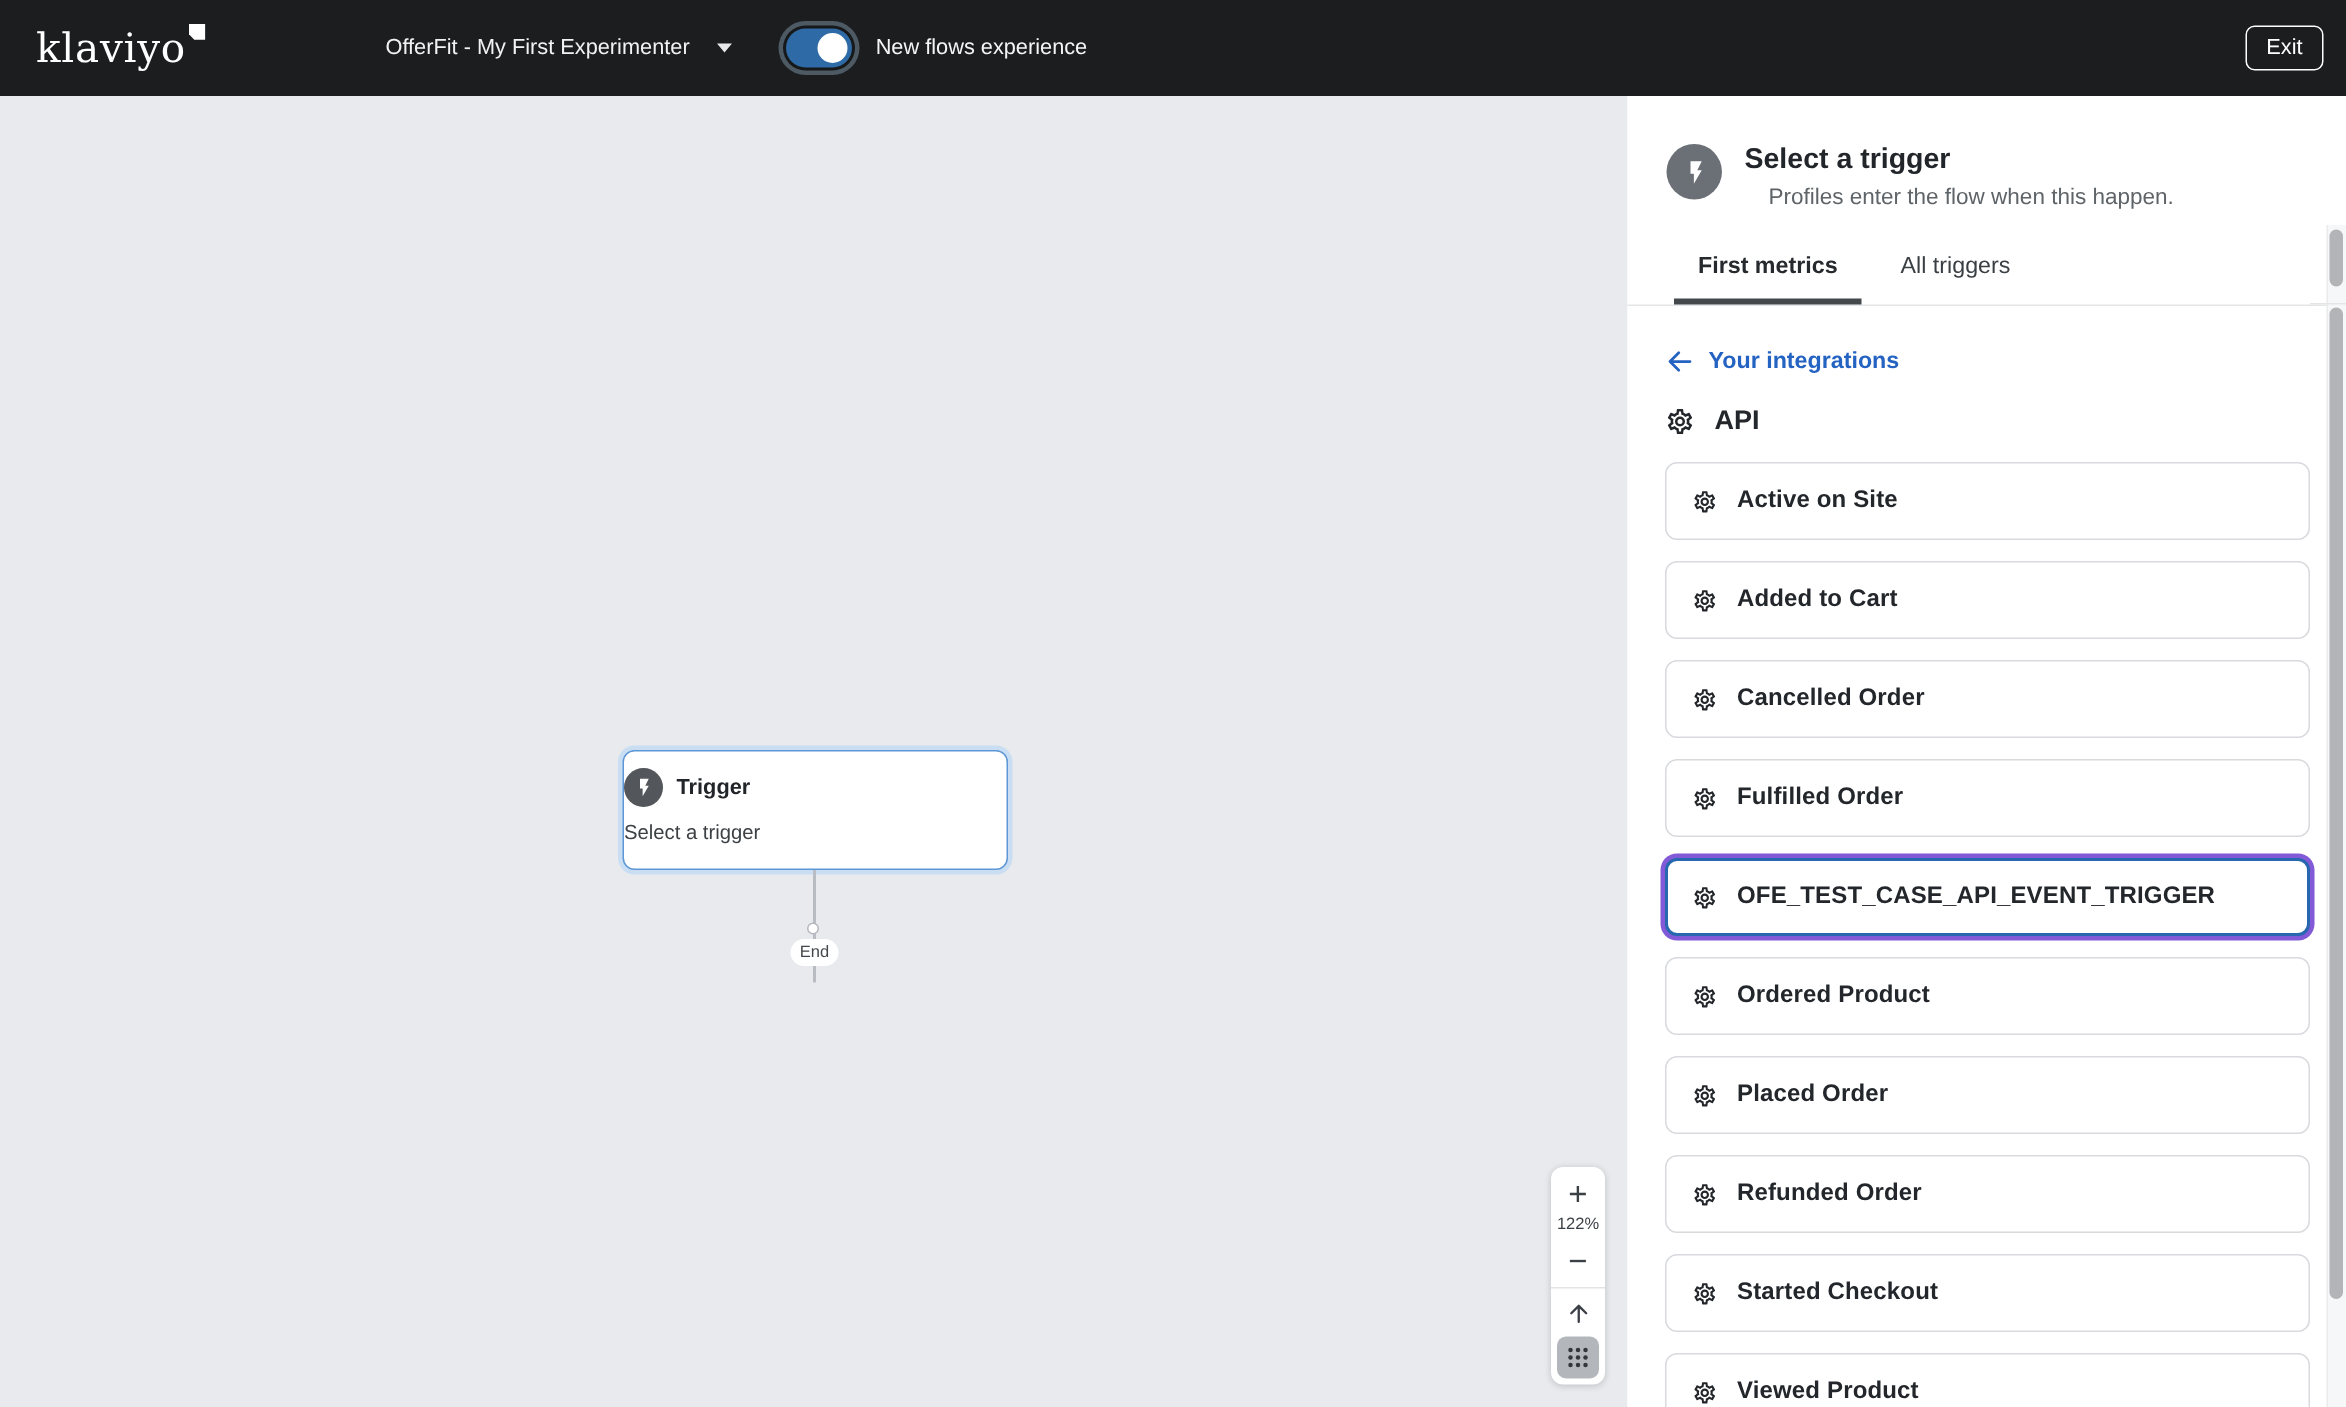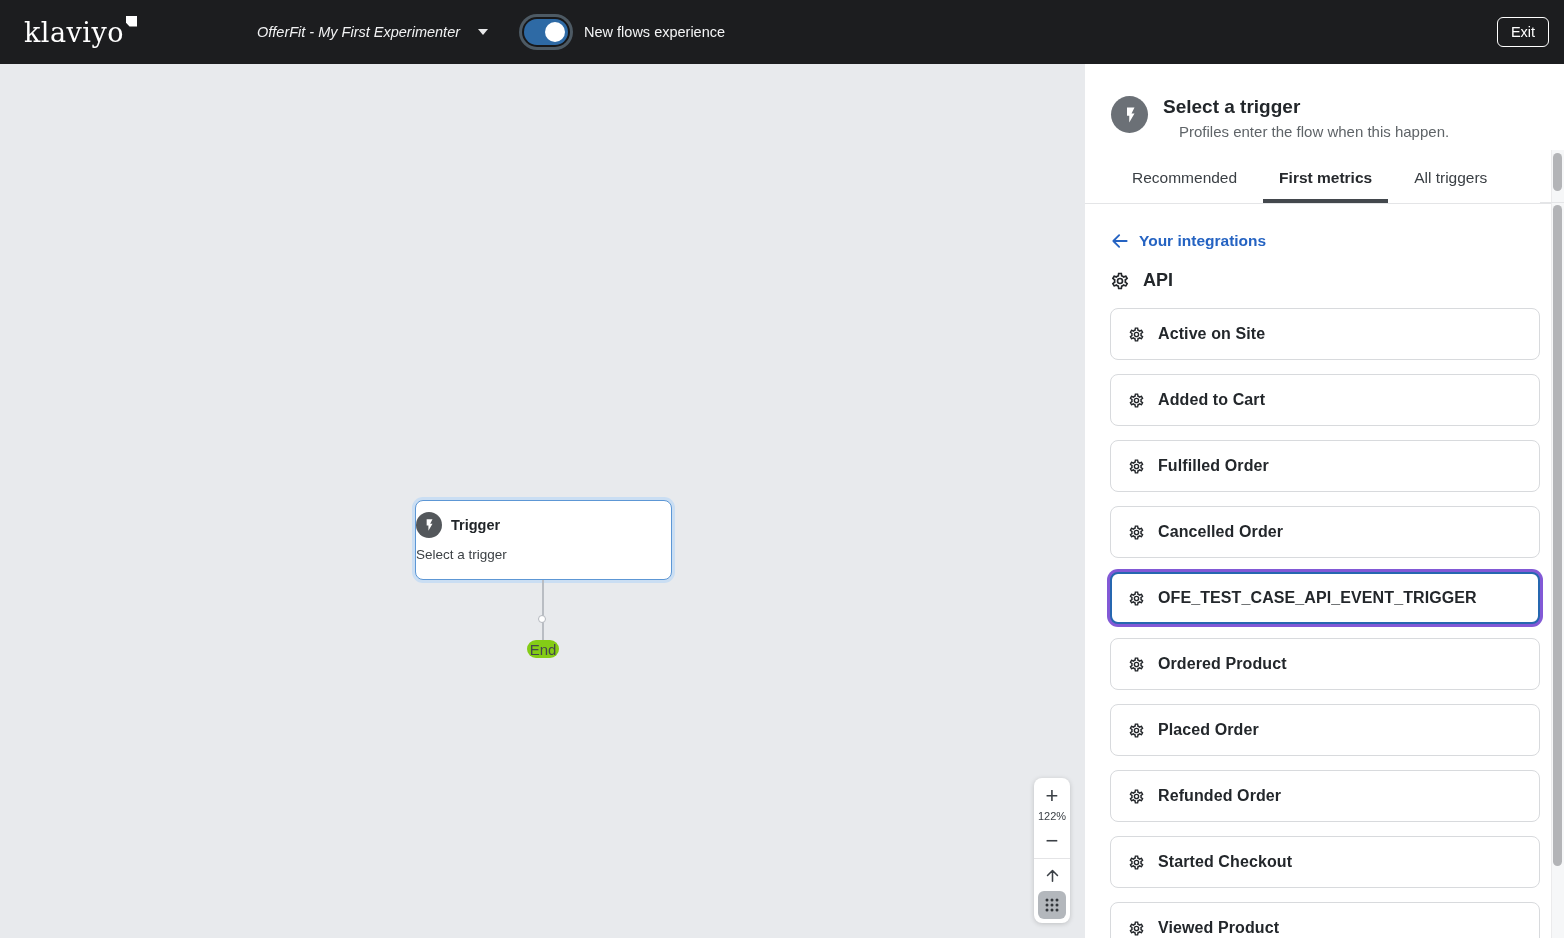--- a/index.html
+++ b/index.html
@@ -5,21 +5,21 @@
   * { margin:0; padding:0; box-sizing:border-box; }
   html,body { width:1564px; height:938px; overflow:hidden;
     font-family:"Liberation Sans","DejaVu Sans",sans-serif; background:#fff; }
 
   
   .topbar { position:relative; height:64px; background:#1c1d1f; display:flex; align-items:center; }
   .logo { margin-left:24px; color:#fff; font-family:"DejaVu Serif","Liberation Serif",serif;
     font-size:27px; letter-spacing:.5px; position:relative; display:flex; align-items:flex-start; }
   .logo-flag { width:11px; height:11px; background:#fff; margin-left:2px; margin-top:-1px;
     clip-path:polygon(0 0,100% 0,100% 100%,32% 100%,0 66%); }
-  .flow-selector { margin-left:120px; display:flex; align-items:center; gap:18px; cursor:pointer;font-style:italic; }
+  .flow-selector { margin-left:120px; display:flex; align-items:center; gap:18px; cursor:pointer; }
   .flow-selector-label { color:#f1f2f3; font-size:14.5px; }
   .caret-down { width:0; height:0; border-left:5.5px solid transparent; border-right:5.5px solid transparent;
     border-top:6px solid #e8e9ea; }
   .toggle-group { margin-left:36px; display:flex; align-items:center; }
   .switch { position:relative; width:44px; height:26px; border-radius:13px; background:#2e6aa5;
     box-shadow:0 0 0 2px #17181a, 0 0 0 5px #4d5a64; cursor:pointer; }
   .switch-knob { position:absolute; top:3px; right:3px; width:20px; height:20px; border-radius:50%; background:#fff; }
   .toggle-label { margin-left:16px; color:#f4f5f6; font-size:14.5px; }
   .exit-btn { position:absolute; right:15px; top:17px; width:52px; height:30px; background:transparent;
     border:1px solid #fff; border-radius:6px; color:#fff; font-size:14.5px; cursor:pointer;
@@ -33,22 +33,22 @@
   .trigger-node { position:absolute; left:415px; top:436px; width:257px; height:80px; background:#ffffff;
     border:1px solid #5d97d5; border-radius:8px; box-shadow:0 0 0 3px #cadef3; padding:11px 0; cursor:pointer; }
   .node-head { display:flex; align-items:center; gap:9px; }
   .node-icon { width:26px; height:26px; border-radius:50%; background:#53575b; display:flex;
     align-items:center; justify-content:center; flex:none; }
   .node-title { font-size:14.5px; font-weight:700; color:#212529; }
   .node-sub { margin-top:9px; font-size:13.5px; color:#3c4145; }
   .connector { position:absolute; left:542px; top:516px; width:2px; height:75px; background:#b9bdc3; }
   .connector-dot { position:absolute; left:538px; top:551px; width:8px; height:8px; border-radius:50%;
     background:#fff; border:1.5px solid #b4b8be; cursor:pointer; }
-  .end-pill { position:absolute; left:527px; top:576px; width:32px; height:18px; border-radius:9px;
-    background:#84cc16; color:#43474c; font-size:15px; display:flex; align-items:center; justify-content:center; }
+  .end-pill { position:absolute; left:527px; top:562px; width:32px; height:18px; border-radius:9px;
+    background:#ffffff; color:#43474c; font-size:11px; display:flex; align-items:center; justify-content:center; }
 
   .zoom-toolbar { position:absolute; left:1034px; top:714px; width:36px; height:145px; background:#fff;
     border-radius:8px; box-shadow:0 1px 5px rgba(0,0,0,.18); display:flex; flex-direction:column;
     align-items:center; padding-top:4px; }
   .zoom-btn { width:100%; height:28px; border:none; background:transparent; color:#3b4046; font-size:22px;
     line-height:26px; cursor:pointer; font-family:inherit; }
   .zoom-level { font-size:11px; color:#3b4046; height:17px; }
   .zoom-divider { width:100%; height:1px; background:#e4e4e6; margin:3px 0; }
   .fit-btn { width:100%; height:26px; border:none; background:transparent; cursor:pointer; display:flex;
     align-items:center; justify-content:center; }
@@ -172,21 +172,20 @@
             <use href="#i-bolt" width="18" height="18"></use>
           </svg>
       </div>
       <div>
         <div class="panel-title">Select a trigger</div>
         <div class="panel-sub">Profiles enter the flow when this happen.</div>
       </div>
     </div>
 
     <div class="tabs">
-      <div class="tab">Recommended</div>
       <div class="tab active">First metrics</div>
       <div class="tab">All triggers</div>
     </div>
 
     <div class="panel-body">
       <div class="back-link">
         <svg width="20" height="20" viewBox="0 0 24 24" fill="none" stroke="#2563c2" stroke-width="2.2" stroke-linecap="round" stroke-linejoin="round">
           <path d="M20 12H4M11 19l-7-7 7-7"></path>
         </svg>
         <span>Your integrations</span>
@@ -217,29 +216,29 @@
               </svg>
             </span>
           <span class="card-label">Added to Cart</span>
         </div>
         <div class="card">
           <span class="gear">
               <svg width="17" height="17" fill="currentColor">
                 <use href="#i-gear" width="17" height="17"></use>
               </svg>
             </span>
+          <span class="card-label">Cancelled Order</span>
+        </div>
+        <div class="card">
+          <span class="gear">
+              <svg width="17" height="17" fill="currentColor">
+                <use href="#i-gear" width="17" height="17"></use>
+              </svg>
+            </span>
           <span class="card-label">Fulfilled Order</span>
-        </div>
-        <div class="card">
-          <span class="gear">
-              <svg width="17" height="17" fill="currentColor">
-                <use href="#i-gear" width="17" height="17"></use>
-              </svg>
-            </span>
-          <span class="card-label">Cancelled Order</span>
         </div>
         <div class="card selected">
           <span class="gear">
               <svg width="17" height="17" fill="currentColor">
                 <use href="#i-gear" width="17" height="17"></use>
               </svg>
             </span>
           <span class="card-label">OFE_TEST_CASE_API_EVENT_TRIGGER</span>
         </div>
         <div class="card">

